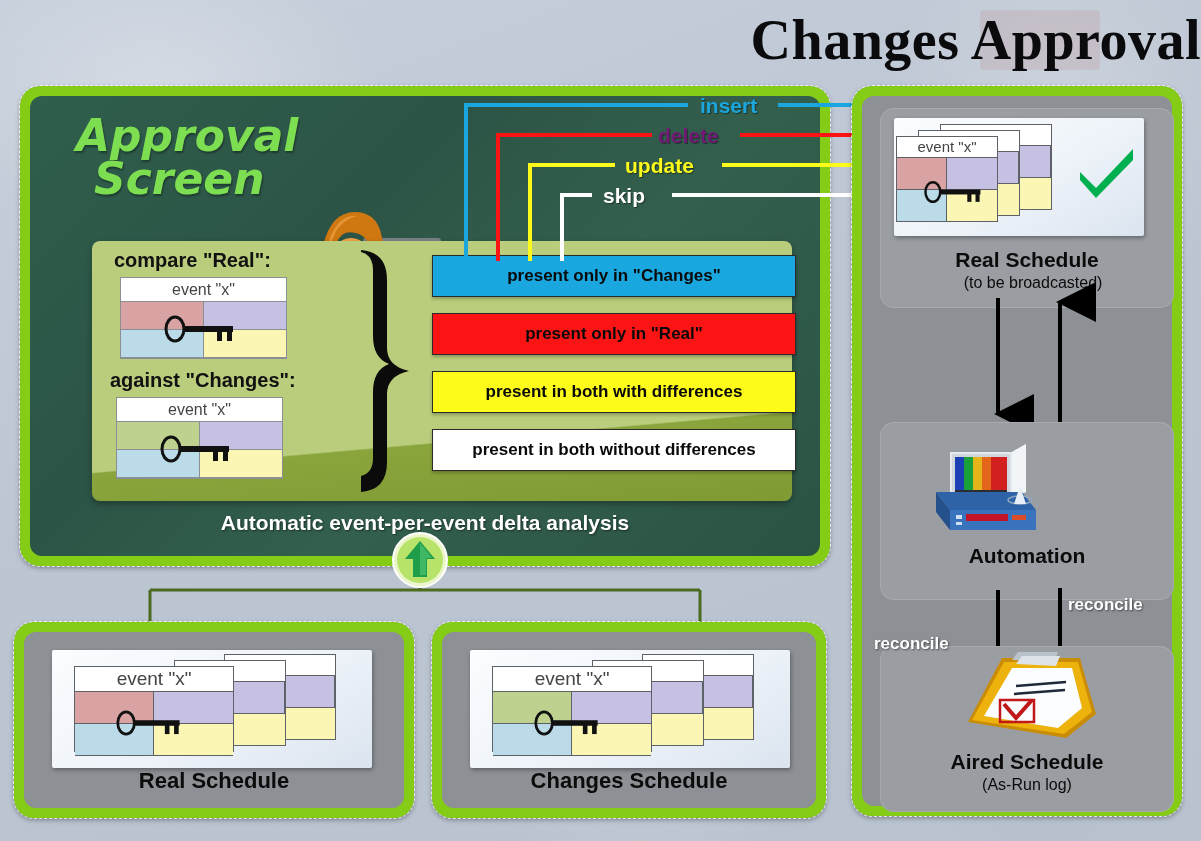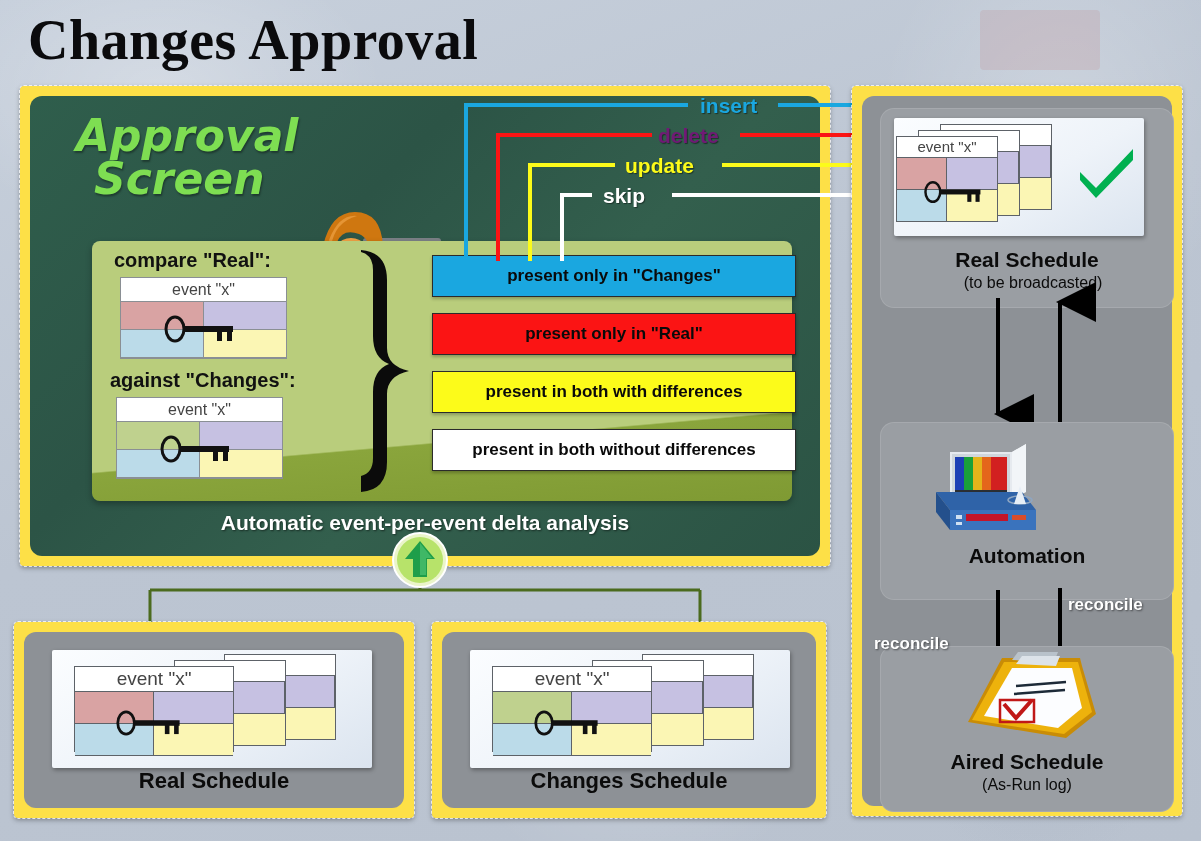--- a/index.html
+++ b/index.html
@@ -14,28 +14,28 @@
       radial-gradient(ellipse 320px 200px at 160px 90px, rgba(255,255,255,.28), rgba(255,255,255,0) 70%),
       radial-gradient(ellipse 260px 300px at 1060px 120px, rgba(255,255,255,.22), rgba(255,255,255,0) 70%),
       radial-gradient(ellipse 200px 260px at 1040px 690px, rgba(150,160,175,.25), rgba(255,255,255,0) 70%),
       radial-gradient(ellipse 240px 180px at 640px 760px, rgba(255,255,255,.14), rgba(255,255,255,0) 70%),
       linear-gradient(160deg,#c7d0dc 0%,#bcc5d2 45%,#b9c2cf 100%);
   }
   #bg-wash:after{content:"";position:absolute;left:980px;top:10px;width:120px;height:60px;
     background:rgba(190,120,120,.18);border-radius:4px;}
 
   #page-title{
-    position:absolute;left:0;right:0;top:8px;text-align:left;
+    position:absolute;left:0;right:0;top:8px;text-align:right;
     font-family:"Liberation Serif", serif;font-weight:bold;font-size:56px;color:#0b0b0d;
     letter-spacing:.5px;
     margin-left:28px;
   }
 
   
-  .bezel{position:absolute;border-radius:4px;background:#fde047;
+  .bezel{position:absolute;border-radius:20px;background:#84cc16;
     box-shadow:0 2px 5px rgba(0,0,0,.35);
     outline:1px dashed rgba(255,255,255,.75);outline-offset:0px;}
   .bezel > .inner{position:absolute;inset:10px;border-radius:12px;background:#8d9196;}
 
   
   #approval-panel{left:20px;top:86px;width:810px;height:480px;}
   #approval-panel .inner{
     background:linear-gradient(135deg,#2f5e4c 0%,#2c5446 35%,#335f4d 60%,#2b5344 100%);
   }
   #approval-title{position:absolute;left:46px;top:18px;width:240px;

